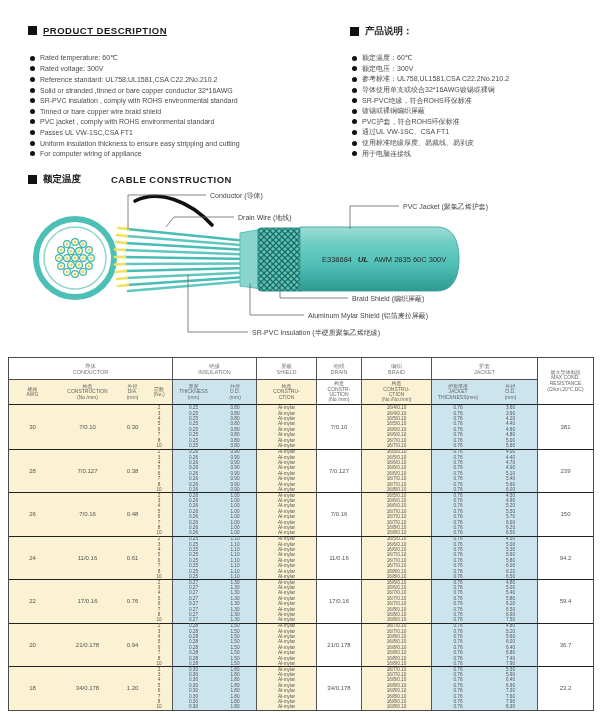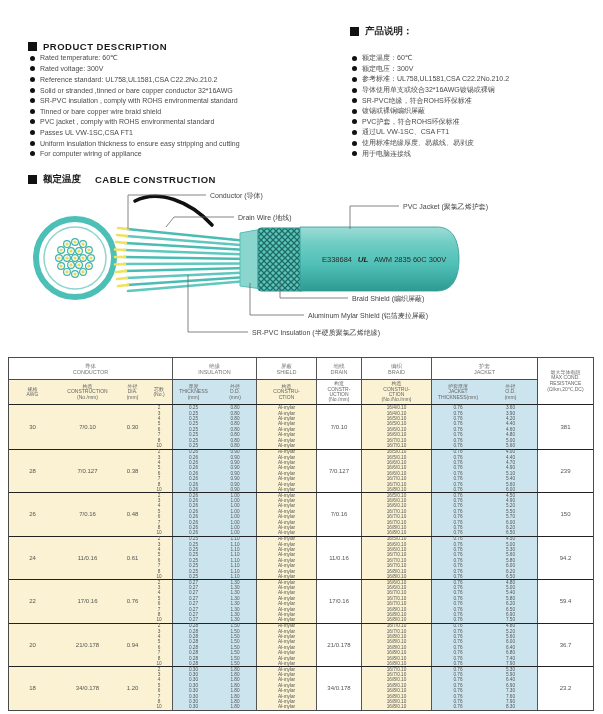--- a/index.html
+++ b/index.html
@@ -41,21 +41,21 @@
   .blue{background:#CBE4EE;}
   .white{background:#ffffff;}
   .gw1{width:163px}.gw2{width:84px}.gw3{width:60px}.gw4{width:45px}.gw5{width:70px}.gw6{width:106px}
   .w1{width:47px}.w2{width:63px}.w3{width:27px}.w4{width:26px}.w5{width:42px}.w6{width:42px}
   .w7{width:60px}.w8{width:45px}.w9{width:70px}.w10{width:53px}.w11{width:53px}.w12{width:56px}
   svg text{font-family:"Liberation Sans","DejaVu Sans",sans-serif;}
 </style>
 </head>
 <body>
 
-<div class="abs sec-title" style="left:28px;top:41px;">
+<div class="abs sec-title" style="left:28px;top:25px;text-decoration:underline;">
   <span class="sq"></span>
   <span class="en">PRODUCT DESCRIPTION</span>
 </div>
 <div class="abs blist" style="left:30px;top:53px;">
   <div class="li">
       <span class="dot"></span>
       <span>Rated temperature: 60℃</span>
     </div>
   <div class="li">
       <span class="dot"></span>
@@ -138,21 +138,21 @@
     </div>
   <div class="li">
       <span class="dot"></span>
       <span>用于电脑连接线</span>
     </div>
 </div>
 
 <div class="abs sec-title" style="left:28px;top:173px;">
   <span class="sq"></span>
   <span>额定温度</span>
-  <span class="en" style="margin-left:8px;">CABLE CONSTRUCTION</span>
+  <span class="en" style="margin-left:24px;">CABLE CONSTRUCTION</span>
 </div>
 
 <svg class="abs" style="left:0;top:183px;" width="603" height="172" viewBox="0 0 603 172">
   <defs>
     <pattern id="braidp" width="6" height="6" patternUnits="userSpaceOnUse">
       <rect width="6" height="6" fill="#5CC6BD"></rect>
       <path d="M0,0 L6,6 M6,0 L0,6" stroke="#1E6B64" stroke-width="1.3"></path>
     </pattern>
     <linearGradient id="jg" x1="0" y1="0" x2="0" y2="1">
       <stop offset="0" stop-color="#9FDCD6"></stop>

